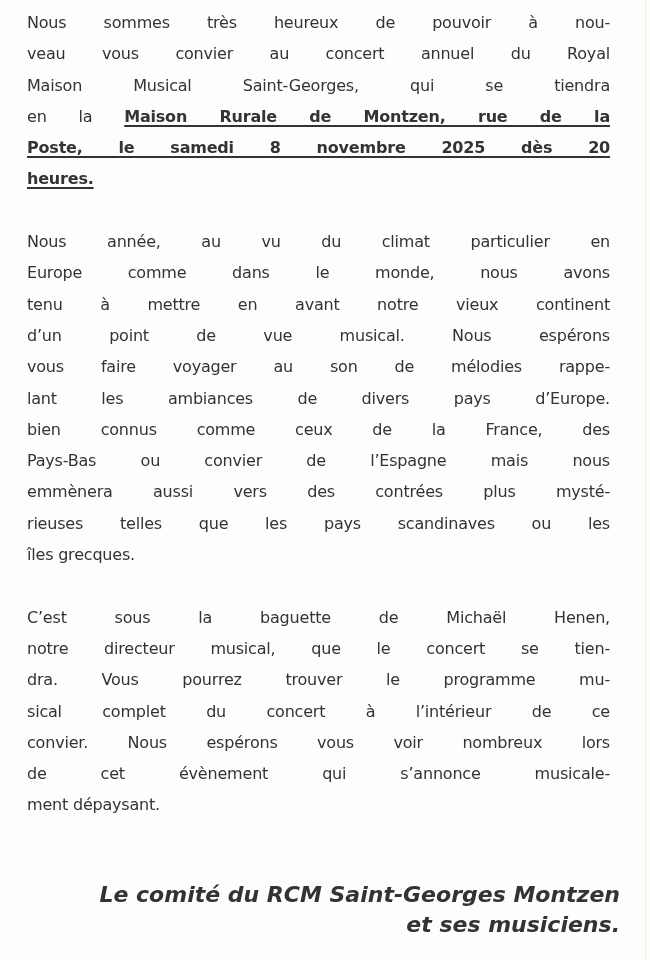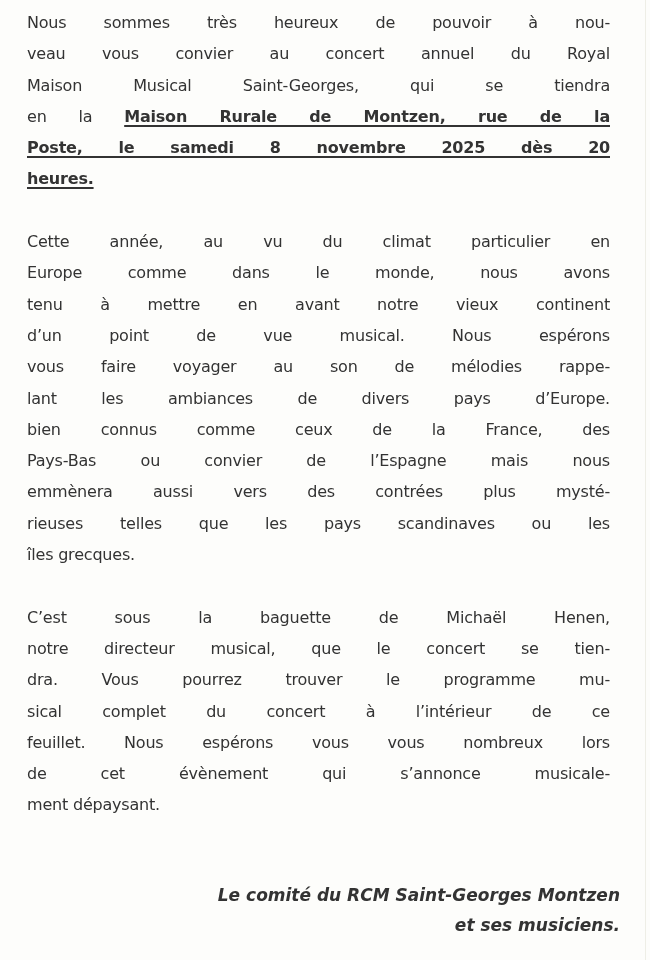--- a/index.html
+++ b/index.html
@@ -52,21 +52,21 @@
     text-underline-offset: 3px;
   }
   .signature {
     position: absolute;
     right: 30px;
     top: 880px;
     text-align: right;
     font-family: "DejaVu Sans", "Liberation Sans", sans-serif;
     font-weight: bold;
     font-style: italic;
-    font-size: 17px;
+    font-size: 22px;
     line-height: 30px;
     color: #333333;
   }
   .signature span {
     display: block;
   }
 </style>
 </head>
 <body>
 
@@ -77,39 +77,39 @@
   <div class="paragraph">
     <span class="line">Nous sommes très heureux de pouvoir à nou-</span>
     <span class="line">veau vous convier au concert annuel du Royal</span>
     <span class="line">Maison Musical Saint-Georges, qui se tiendra</span>
     <span class="line"><span>en la </span><span class="em">Maison Rurale de Montzen, rue de la</span></span>
     <span class="line"><span class="em">Poste, le samedi 8 novembre 2025 dès 20</span></span>
     <span class="line last"><span class="em">heures.</span></span>
   </div>
 
   <div class="paragraph">
-    <span class="line">Cette année, au vu du climat particulier en</span>
+    <span class="line">Nous année, au vu du climat particulier en</span>
     <span class="line">Europe comme dans le monde, nous avons</span>
     <span class="line">tenu à mettre en avant notre vieux continent</span>
     <span class="line">d’un point de vue musical. Nous espérons</span>
     <span class="line">vous faire voyager au son de mélodies rappe-</span>
     <span class="line">lant les ambiances de divers pays d’Europe.</span>
     <span class="line">bien connus comme ceux de la France, des</span>
     <span class="line">Pays-Bas ou convier de l’Espagne mais nous</span>
     <span class="line">emmènera aussi vers des contrées plus mysté-</span>
     <span class="line">rieuses telles que les pays scandinaves ou les</span>
     <span class="line last">îles grecques.</span>
   </div>
 
   <div class="paragraph">
     <span class="line">C’est sous la baguette de Michaël Henen,</span>
     <span class="line">notre directeur musical, que le concert se tien-</span>
     <span class="line">dra. Vous pourrez trouver le programme mu-</span>
     <span class="line">sical complet du concert à l’intérieur de ce</span>
-    <span class="line">feuillet. Nous espérons vous vous nombreux lors</span>
+    <span class="line">convier. Nous espérons vous voir nombreux lors</span>
     <span class="line">de cet évènement qui s’annonce musicale-</span>
     <span class="line last">ment dépaysant.</span>
   </div>
 
 </div>
 
 <div class="signature">
   <span>Le comité du RCM Saint-Georges Montzen</span>
   <span>et ses musiciens.</span>
 </div>

